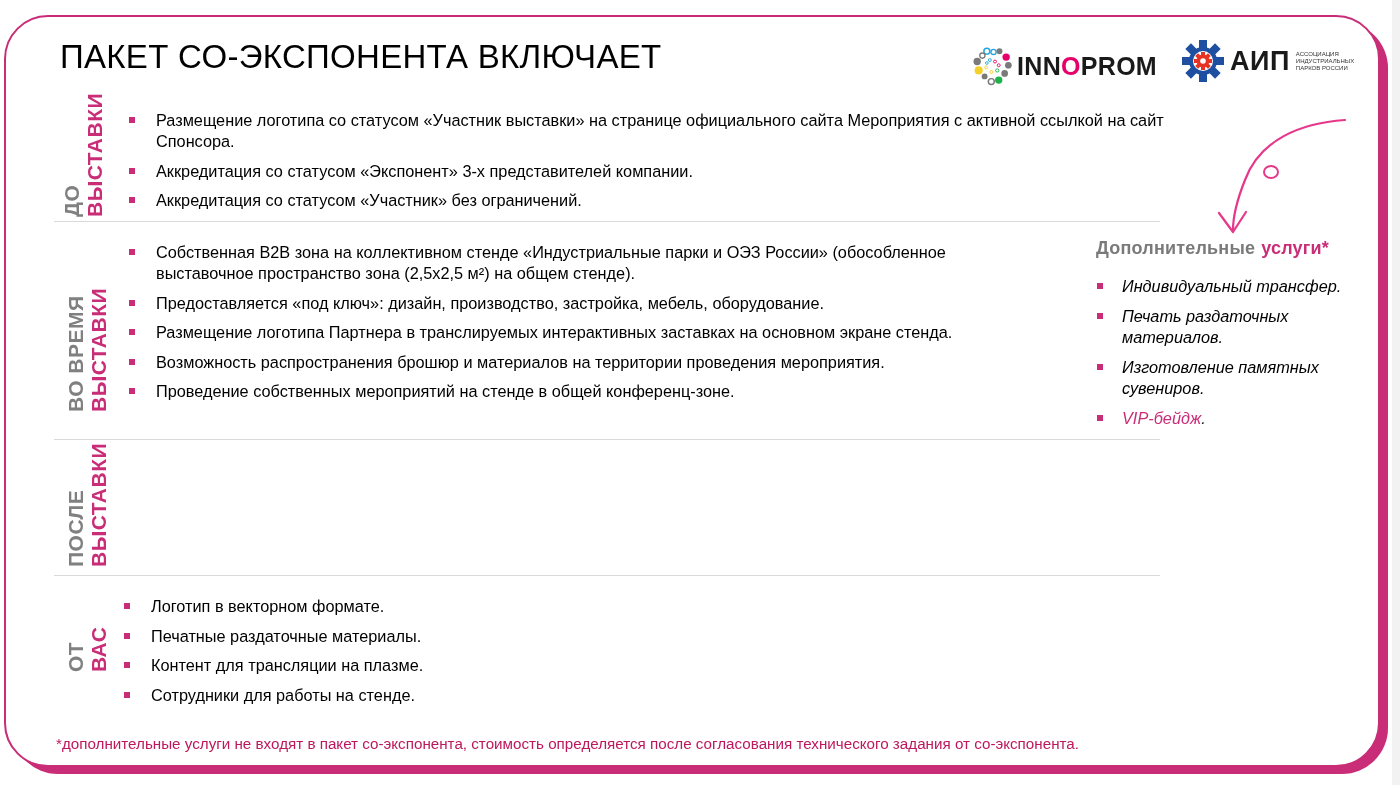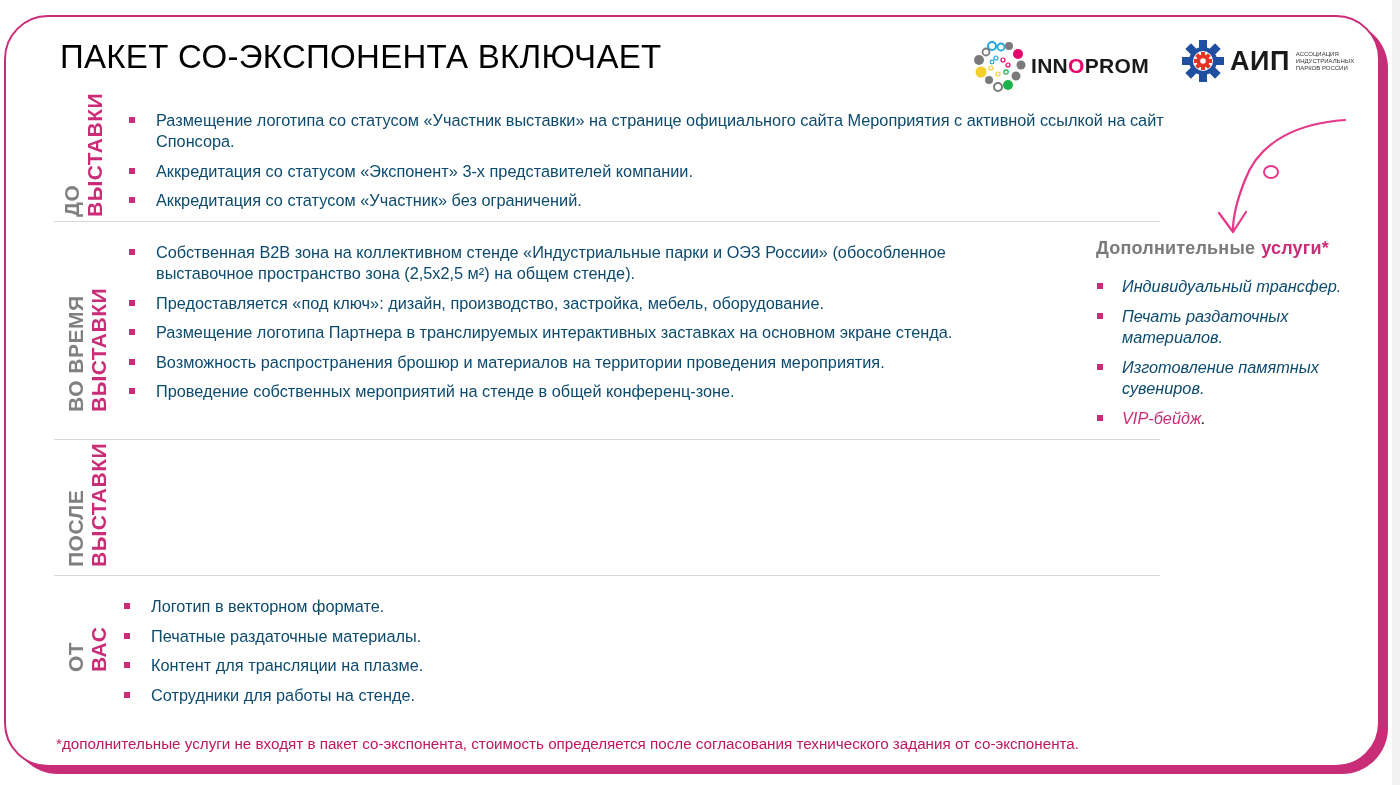--- a/index.html
+++ b/index.html
@@ -17,40 +17,40 @@
   .right-gutter { position: absolute; right: 0; top: 0; width: 8px; height: 785px; background: #f2f2f2; }
 
   .title {
     position: absolute; left: 60px; top: 38px; font-size: 33px; font-weight: 400;
     color: #000000; letter-spacing: 0.3px;
   }
 
   
   .logo-innoprom { position: absolute; left: 972px; top: 40px; width: 185px; height: 52px; display: flex; align-items: center; }
   .logo-innoprom .dots { width: 54px; height: 52px; position: relative; }
-  .logo-innoprom .word { font-size: 21px; font-weight: 700; color: #1a1a1a; margin-left: 5px; letter-spacing: 0.3px; text-align: right; }
+  .logo-innoprom .word { font-size: 25px; font-weight: 700; color: #1a1a1a; margin-left: 5px; letter-spacing: 0.3px; text-align: right; }
   .logo-innoprom .word .o { color: #e5006a; }
   .logo-aip { position: absolute; left: 1182px; top: 38px; height: 46px; display: flex; align-items: center; }
   .logo-aip .word { font-size: 27px; font-weight: 700; color: #1a1a1a; margin-left: 6px; letter-spacing: 0.5px; }
   .logo-aip .small { font-size: 6px; line-height: 7px; color: #333; margin-left: 6px; width: 70px; text-transform: uppercase; }
 
   
   .section { position: absolute; left: 54px; width: 1106px; }
   .section.divided { border-bottom: 1.5px solid #d9d9d9; }
   .vlabel {
     position: absolute; writing-mode: vertical-rl; transform: rotate(180deg);
     font-weight: 700; font-size: 21px; line-height: 23px; white-space: nowrap; letter-spacing: 0.5px;
   }
   .vlabel .gray { color: #808080; }
   .vlabel .pink { color: #c92d77; }
   .vlabel span { display: inline-block; }
 
   ul.items { list-style: none; position: absolute; }
   ul.items li {
-    position: relative; padding-left: 28px; font-size: 16.3px; line-height: 21px; margin-bottom: 8.5px; color: #0c4a6e;
+    position: relative; padding-left: 28px; font-size: 16.3px; line-height: 21px; margin-bottom: 8.5px; color: #000000;
   }
   ul.items li::before {
     content: ""; position: absolute; left: 1px; top: 7px; width: 6px; height: 6px; background: #c92d77;
   }
 
   
   .extras { position: absolute; left: 1096px; top: 238px; width: 290px; }
   .extras-title { font-size: 18px; font-weight: 700; color: #7a7a7a; letter-spacing: 0.2px; }
   .extras-title .pink { color: #c92d77; margin-left: 6px; }
   .extras ul.items { position: static; margin-top: 17px; }

